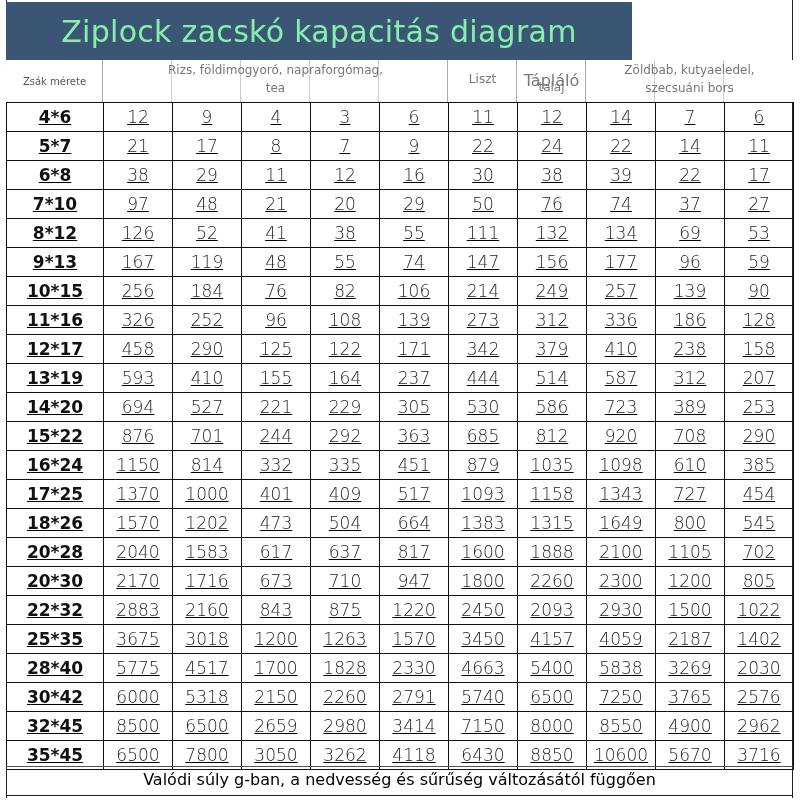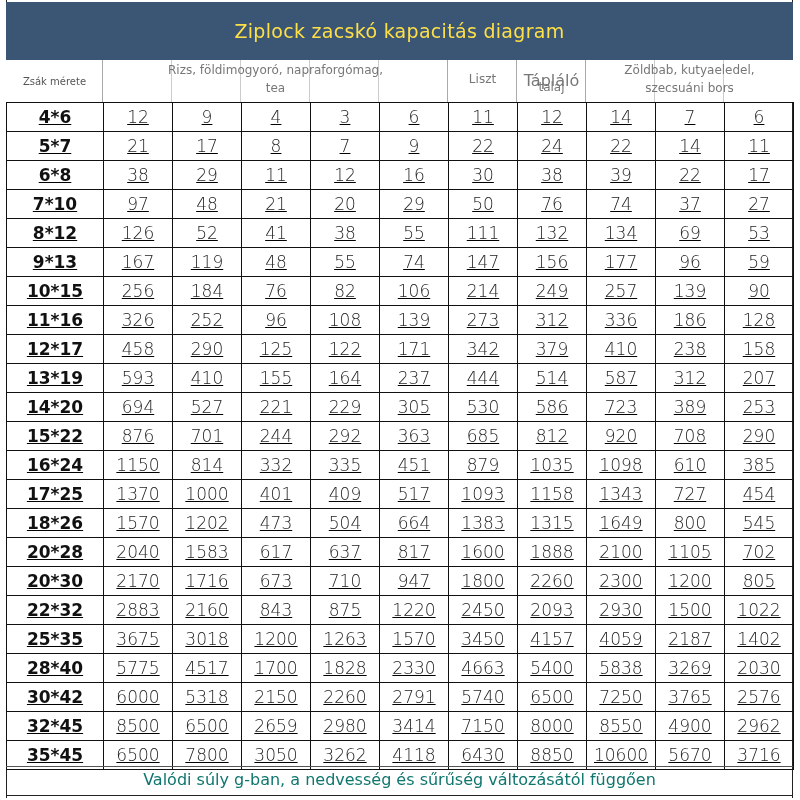--- a/index.html
+++ b/index.html
@@ -1,26 +1,26 @@
 <!DOCTYPE html>
 <html><head>
 <meta charset="utf-8">
 <style>
   html, body { margin:0; padding:0; background:#ffffff; }
   body { width:800px; height:800px; position:relative; overflow:hidden; font-family:"DejaVu Sans", sans-serif; }
   .frame { position:absolute; left:6px; top:0; width:787px; height:798px; border-left:1px solid #222; border-right:1px solid #222; box-sizing:border-box; }
-  .title-bar { position:absolute; left:6px; top:2px; width:787px; height:58px; background:#3b5574; color:#fde047; display:flex; align-items:center; justify-content:center; font-size:19px; letter-spacing:0.3px; }
+  .title-bar { position:absolute; left:6px; top:2px; width:626px; height:58px; background:#3b5574; color:#86efac; display:flex; align-items:center; justify-content:center; font-size:30px; letter-spacing:0.3px; }
   .header-row { position:absolute; left:6px; top:60px; width:787px; height:42px; background:#fff; border-bottom:1px solid #bbb; }
   .hcell { position:absolute; top:0; height:42px; border-right:1px solid #aaa; box-sizing:border-box; }
   .hlabel { position:absolute; color:#777; text-align:center; line-height:17px; font-size:12px; }
   .size-label { font-size:10px; color:#555; }
   table.grid { position:absolute; left:6px; top:102px; border-collapse:collapse; table-layout:fixed; width:787px;text-decoration:underline; }
   table.grid td { border:1px solid #111; height:28px; padding:0; text-align:center; font-size:17px; color:#222; font-family:"DejaVu Sans", sans-serif; font-weight:300; }
   table.grid td.size { font-weight:bold; font-size:17px; color:#111; }
-  .footer { position:absolute; left:6px; top:766px; width:787px; height:30px; border-top:1px solid #555; border-bottom:1px solid #222; box-sizing:border-box; text-align:center; font-size:16px; color:#0f766e; line-height:26px; }
+  .footer { position:absolute; left:6px; top:766px; width:787px; height:30px; border-top:1px solid #555; border-bottom:1px solid #222; box-sizing:border-box; text-align:center; font-size:16px; color:#000000; line-height:26px; }
 </style>
 </head>
 <body>
 
 <div class="frame"></div>
 
 <div class="title-bar">
   <span>Ziplock zacskó kapacitás diagram</span>
 </div>
 

